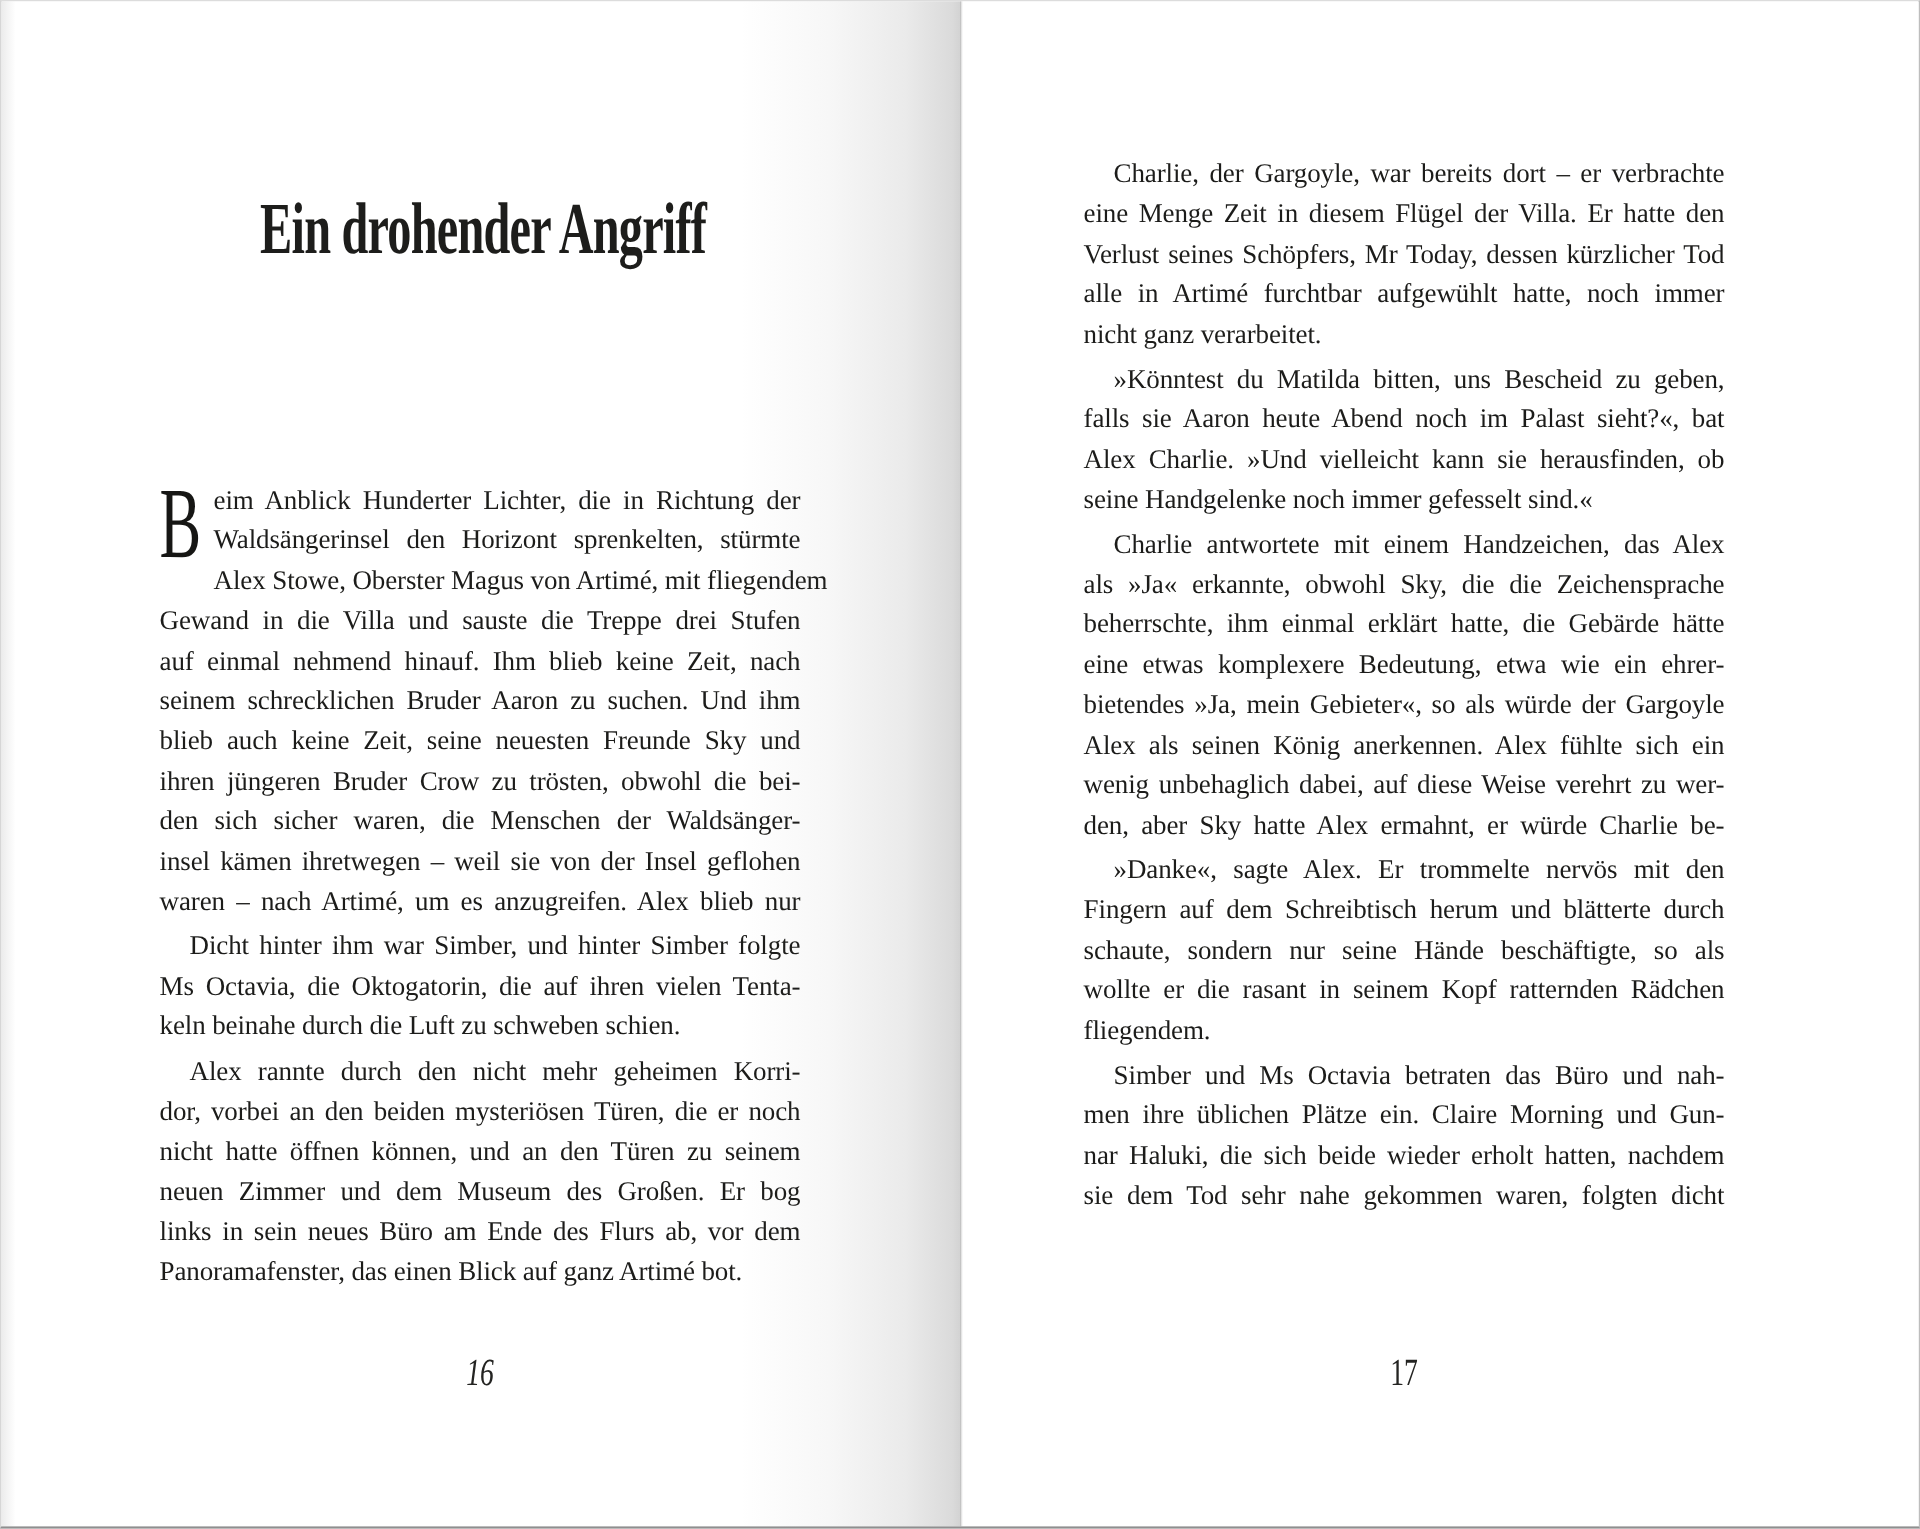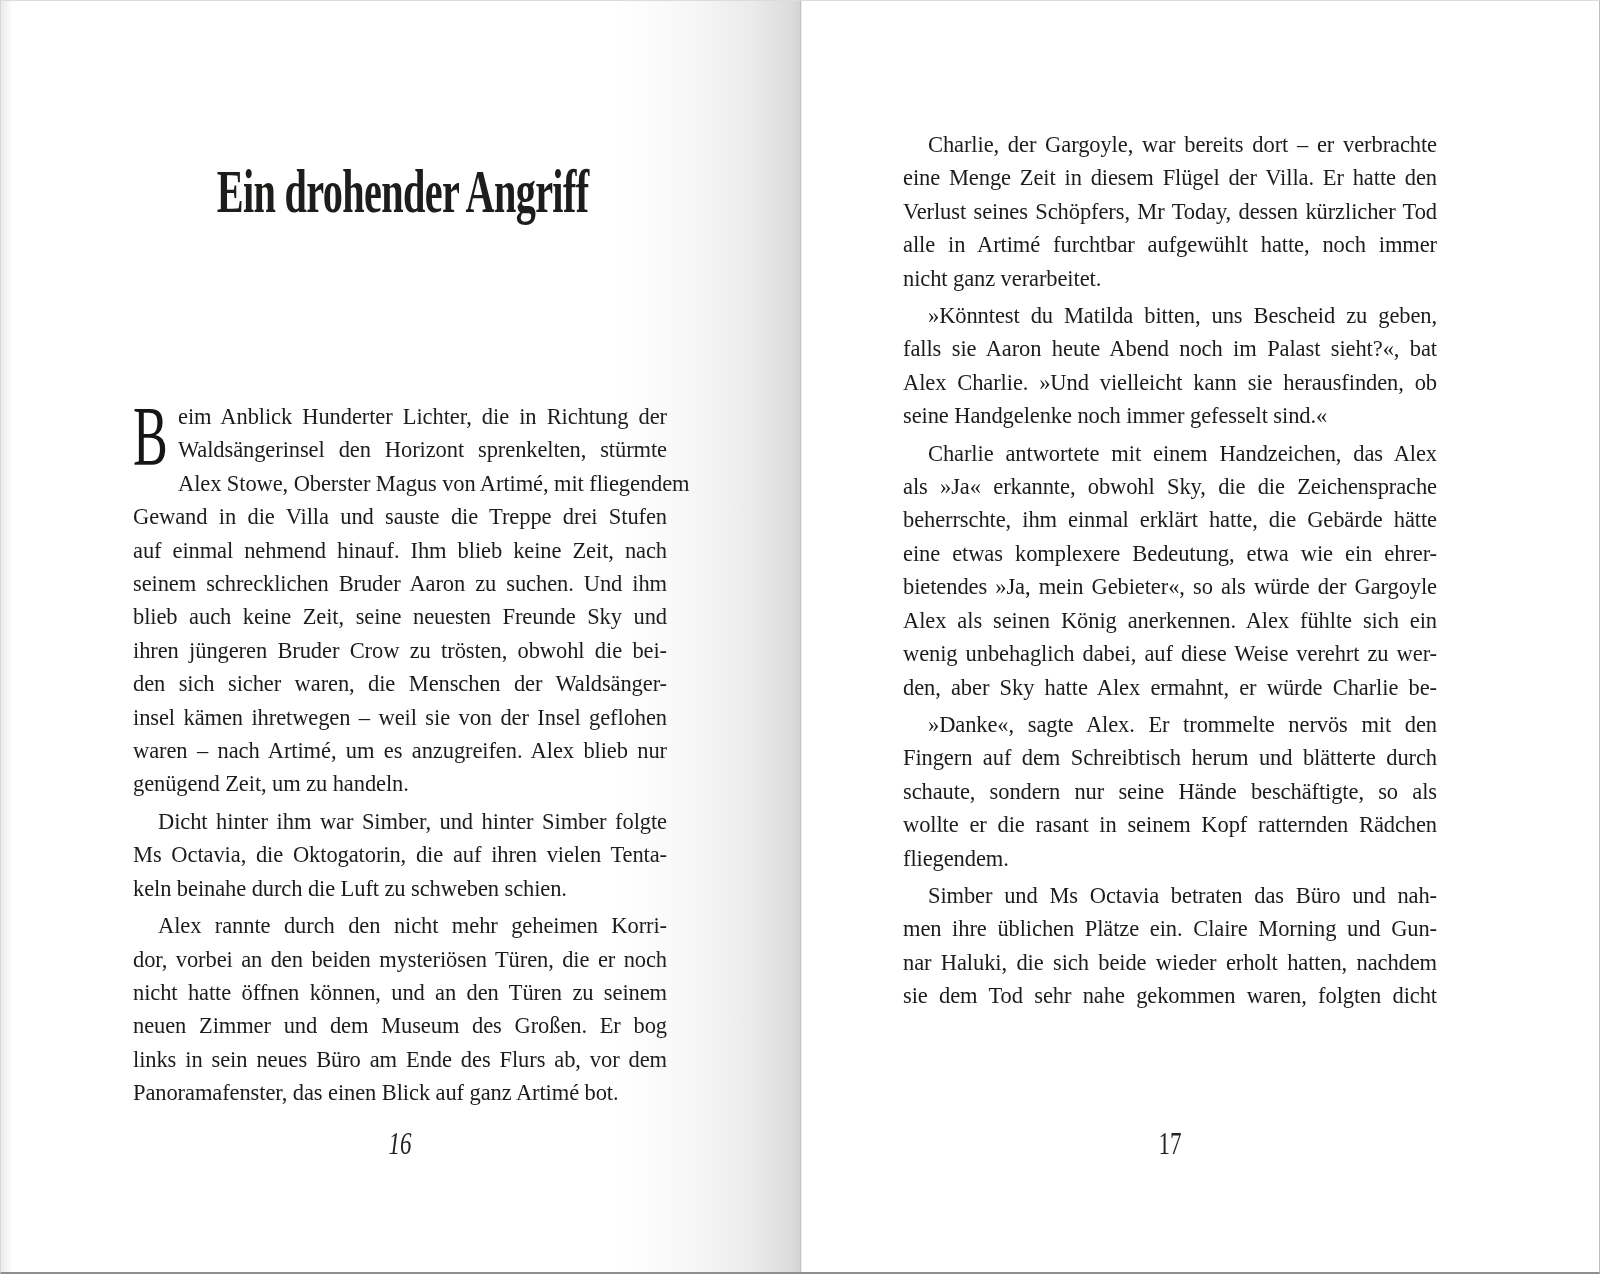--- a/index.html
+++ b/index.html
@@ -112,21 +112,20 @@
           <div class="line">Waldsängerinsel den Horizont sprenkelten, stürmte</div>
           <div class="line">Alex Stowe, Oberster Magus von Artimé, mit fliegendem</div>
           <div class="line">Gewand in die Villa und sauste die Treppe drei Stufen</div>
           <div class="line">auf einmal nehmend hinauf. Ihm blieb keine Zeit, nach</div>
           <div class="line">seinem schrecklichen Bruder Aaron zu suchen. Und ihm</div>
           <div class="line">blieb auch keine Zeit, seine neuesten Freunde Sky und</div>
           <div class="line">ihren jüngeren Bruder Crow zu trösten, obwohl die bei-</div>
           <div class="line">den sich sicher waren, die Menschen der Waldsänger-</div>
           <div class="line">insel kämen ihretwegen – weil sie von der Insel geflohen</div>
           <div class="line">waren – nach Artimé, um es anzugreifen. Alex blieb nur</div>
-          <div class="line lastline">genügend Zeit, um zu handeln.</div>
         </div>
         <div class="para">
           <div class="line indent">Dicht hinter ihm war Simber, und hinter Simber folgte</div>
           <div class="line">Ms Octavia, die Oktogatorin, die auf ihren vielen Tenta-</div>
           <div class="line lastline">keln beinahe durch die Luft zu schweben schien.</div>
         </div>
         <div class="para">
           <div class="line indent">Alex rannte durch den nicht mehr geheimen Korri-</div>
           <div class="line">dor, vorbei an den beiden mysteriösen Türen, die er noch</div>
           <div class="line">nicht hatte öffnen können, und an den Türen zu seinem</div>

